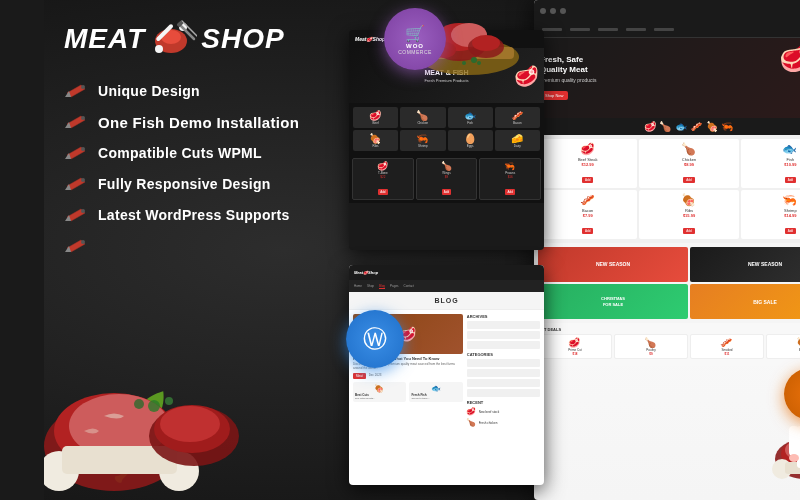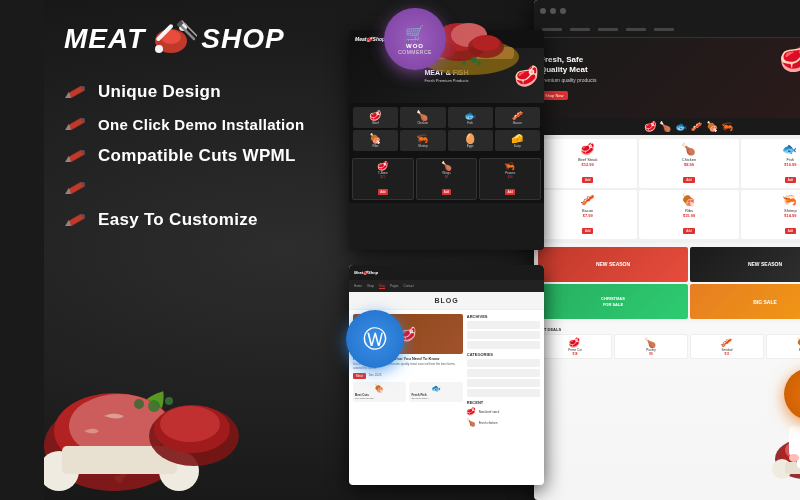--- a/index.html
+++ b/index.html
@@ -77,21 +77,21 @@
     .feature-icon {
       width: 24px;
       height: 18px;
       margin-right: 10px;
       display: inline-flex;
       align-items: center;
       justify-content: center;
       flex-shrink: 0;
     }
     .feature-label {
-      font-size: 17px;
+      font-size: 14px;
       font-weight: 600;
       color: #ffffff;
       letter-spacing: 0.3px;
     }
     .feature-item.highlight .feature-label {
       font-size: 15px;
     }
 
     
     .knife-svg {
@@ -525,50 +525,60 @@
         <span class="feature-label">Unique Design</span>
       </li>
       <li class="feature-item highlight">
         <span class="feature-icon">
           <svg class="knife-svg" viewBox="0 0 22 16">
             <path d="M2 10 L16 2 L20 6 L6 14 Z" fill="#c0392b" stroke="#a93226" stroke-width="0.5"></path>
             <path d="M0 14 L4 8 L6 14 Z" fill="#888"></path>
             <circle cx="18" cy="4" r="2" fill="#555"></circle>
           </svg>
         </span>
-        <span class="feature-label">One Click Demo Installation</span>
+        <span class="feature-label">One Fish Demo Installation</span>
       </li>
       <li class="feature-item">
         <span class="feature-icon">
           <svg class="knife-svg" viewBox="0 0 22 16">
             <path d="M2 10 L16 2 L20 6 L6 14 Z" fill="#c0392b" stroke="#a93226" stroke-width="0.5"></path>
             <path d="M0 14 L4 8 L6 14 Z" fill="#888"></path>
             <circle cx="18" cy="4" r="2" fill="#555"></circle>
           </svg>
         </span>
         <span class="feature-label">Compatible Cuts WPML</span>
       </li>
       <li class="feature-item">
         <span class="feature-icon">
           <svg class="knife-svg" viewBox="0 0 22 16">
             <path d="M2 10 L16 2 L20 6 L6 14 Z" fill="#c0392b" stroke="#a93226" stroke-width="0.5"></path>
             <path d="M0 14 L4 8 L6 14 Z" fill="#888"></path>
             <circle cx="18" cy="4" r="2" fill="#555"></circle>
           </svg>
         </span>
+        <span class="feature-label">Fully Responsive Design</span>
       </li>
       <li class="feature-item">
         <span class="feature-icon">
           <svg class="knife-svg" viewBox="0 0 22 16">
             <path d="M2 10 L16 2 L20 6 L6 14 Z" fill="#c0392b" stroke="#a93226" stroke-width="0.5"></path>
             <path d="M0 14 L4 8 L6 14 Z" fill="#888"></path>
             <circle cx="18" cy="4" r="2" fill="#555"></circle>
           </svg>
         </span>
-        <span class="feature-label">Easy To Customize</span>
+        <span class="feature-label">Latest WordPress Supports</span>
+      </li>
+      <li class="feature-item">
+        <span class="feature-icon">
+          <svg class="knife-svg" viewBox="0 0 22 16">
+            <path d="M2 10 L16 2 L20 6 L6 14 Z" fill="#c0392b" stroke="#a93226" stroke-width="0.5"></path>
+            <path d="M0 14 L4 8 L6 14 Z" fill="#888"></path>
+            <circle cx="18" cy="4" r="2" fill="#555"></circle>
+          </svg>
+        </span>
       </li>
     </ul>
   </div>
 
   <div class="woo-badge">
     <span style="font-size:16px;color:#fff;">🛒</span>
     <span style="font-size:6px;font-weight:bold;color:#fff;letter-spacing:1px;">WOO</span>
     <span style="font-size:5px;color:#ddd;letter-spacing:0.5px;">COMMERCE</span>
   </div>
 

